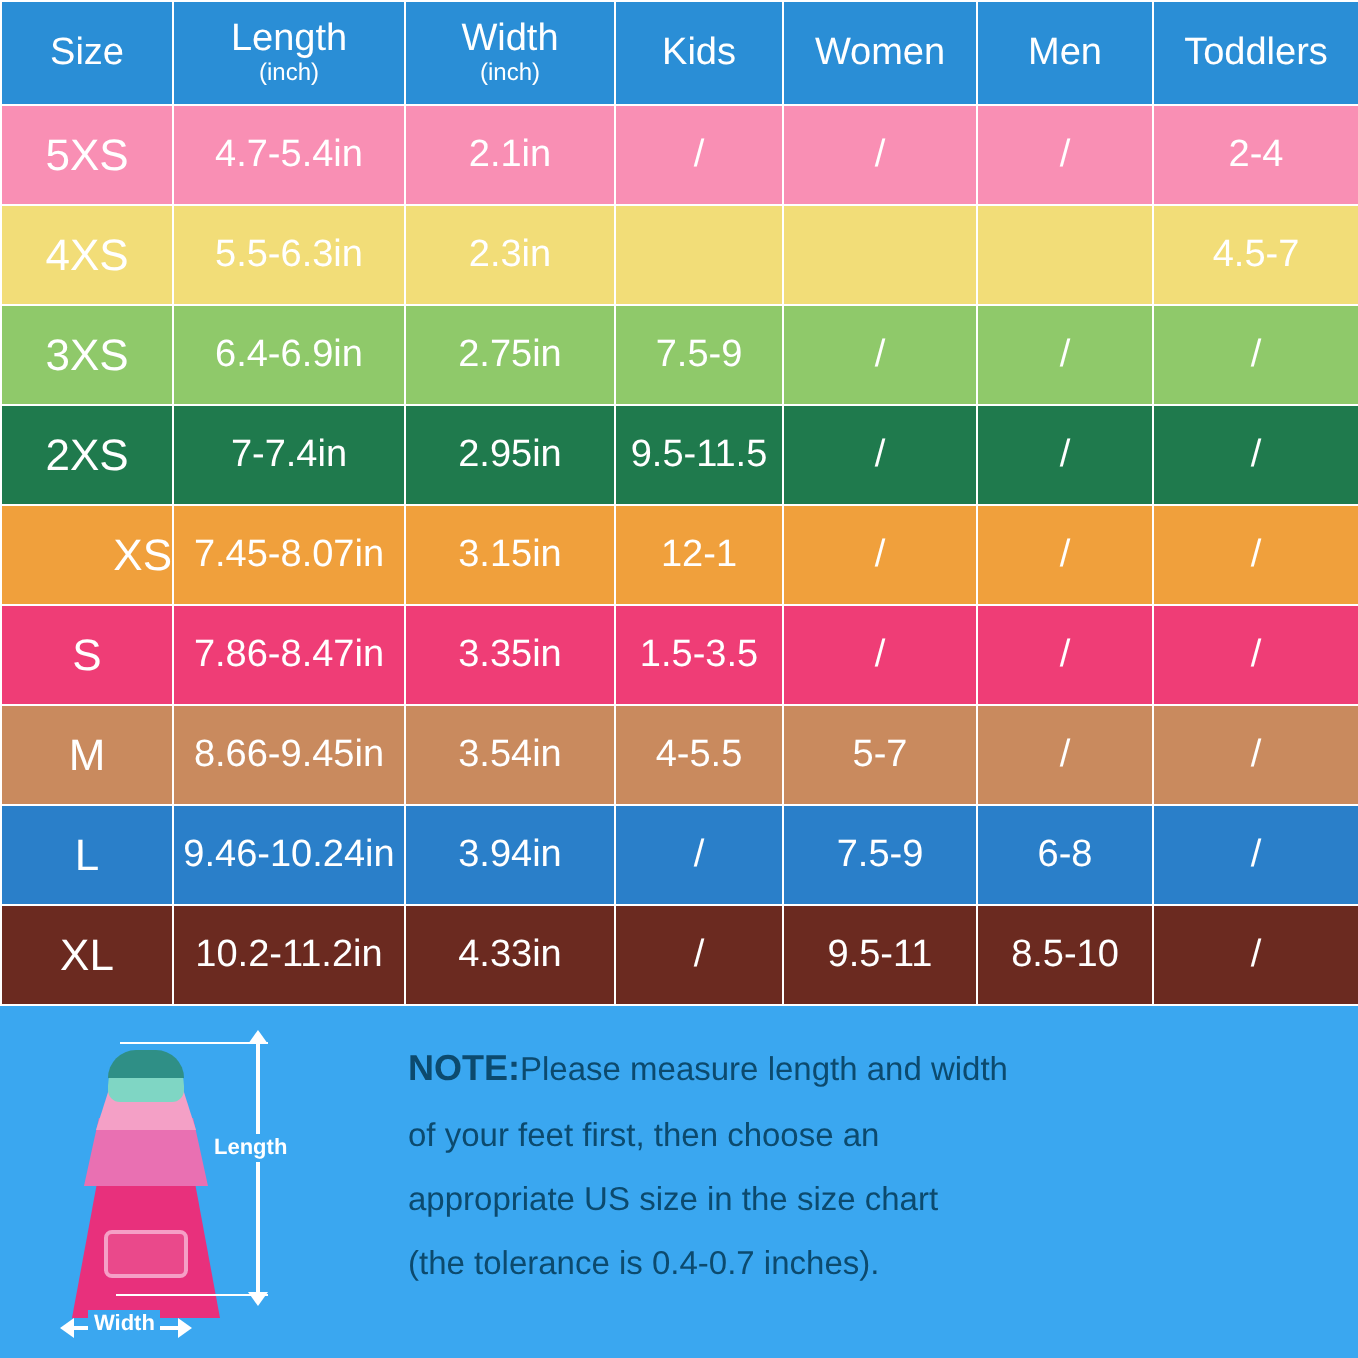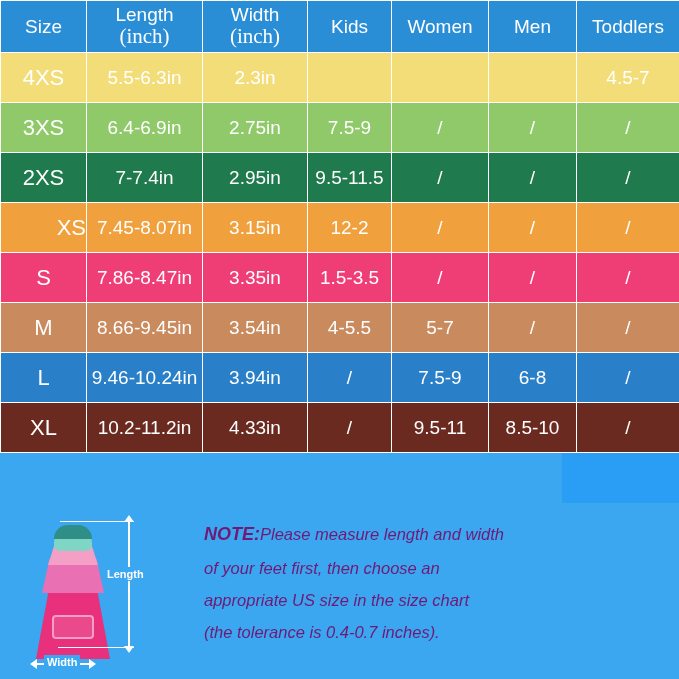--- a/index.html
+++ b/index.html
@@ -29,21 +29,21 @@
     white-space: nowrap;
     overflow: hidden;
   }
   thead th {
     height: 52px;
     background: #2a8ed6;
     font-size: 19px;
     font-weight: normal;
     line-height: 1.12;
   }
-  thead th .hdr-sub { display: block; font-size: 21px; font-family: Liberation Serif, serif; }
+  thead th .hdr-sub { display: block; font-size: 12px; }
   tbody td { height: 50px; font-size: 19px; }
   tbody td.size-cell { font-size: 22px; }
   
   .r-5xs td { background: #f98fb4; }
   .r-4xs td { background: #f2dd78; }
   .r-3xs td { background: #8fc96a; }
   .r-2xs td { background: #1f7a4d; }
   .r-xs  td { background: #f0a03c; }
   .r-s   td { background: #ef3d76; }
   .r-m   td { background: #c98a5e; }
@@ -71,24 +71,23 @@
     align-items: flex-start;
   }
   #fin-figure {
     position: relative;
     width: 200px; height: 176px;
     flex: 0 0 200px;
   }
   #note-text {
     flex: 1 1 auto;
     padding: 14px 16px 0 4px;
-    color: #701a75;
+    color: #0c4a6e;
     font-size: 16.5px;
     line-height: 1.95;
-    font-style: italic;
   }
   #note-text .note-label { font-weight: bold; font-size: 18px; }
   .note-line { display: block; }
 
   
   .fin-wrap { position: absolute; left: 28px; top: 14px; width: 90px; height: 145px; }
   .fin-blade {
     position: absolute; left: 8px; top: 70px;
     width: 74px; height: 72px;
     background: #e8307c;
@@ -192,20 +191,29 @@
         </th>
         <th style="width:88px">
           <span>Men</span>
         </th>
         <th style="width:103px">
           <span>Toddlers</span>
         </th>
       </tr>
     </thead>
     <tbody>
+      <tr class="r-5xs">
+        <td class="size-cell">5XS</td>
+        <td>4.7-5.4in</td>
+        <td>2.1in</td>
+        <td>/</td>
+        <td>/</td>
+        <td>/</td>
+        <td>2-4</td>
+      </tr>
       <tr class="r-4xs">
         <td class="size-cell">4XS</td>
         <td>5.5-6.3in</td>
         <td>2.3in</td>
         <td></td>
         <td></td>
         <td></td>
         <td>4.5-7</td>
       </tr>
       <tr class="r-3xs">
@@ -223,21 +231,21 @@
         <td>2.95in</td>
         <td>9.5-11.5</td>
         <td>/</td>
         <td>/</td>
         <td>/</td>
       </tr>
       <tr class="r-xs">
         <td class="size-cell">XS</td>
         <td>7.45-8.07in</td>
         <td>3.15in</td>
-        <td>12-2</td>
+        <td>12-1</td>
         <td>/</td>
         <td>/</td>
         <td>/</td>
       </tr>
       <tr class="r-s">
         <td class="size-cell">S</td>
         <td>7.86-8.47in</td>
         <td>3.35in</td>
         <td>1.5-3.5</td>
         <td>/</td>

